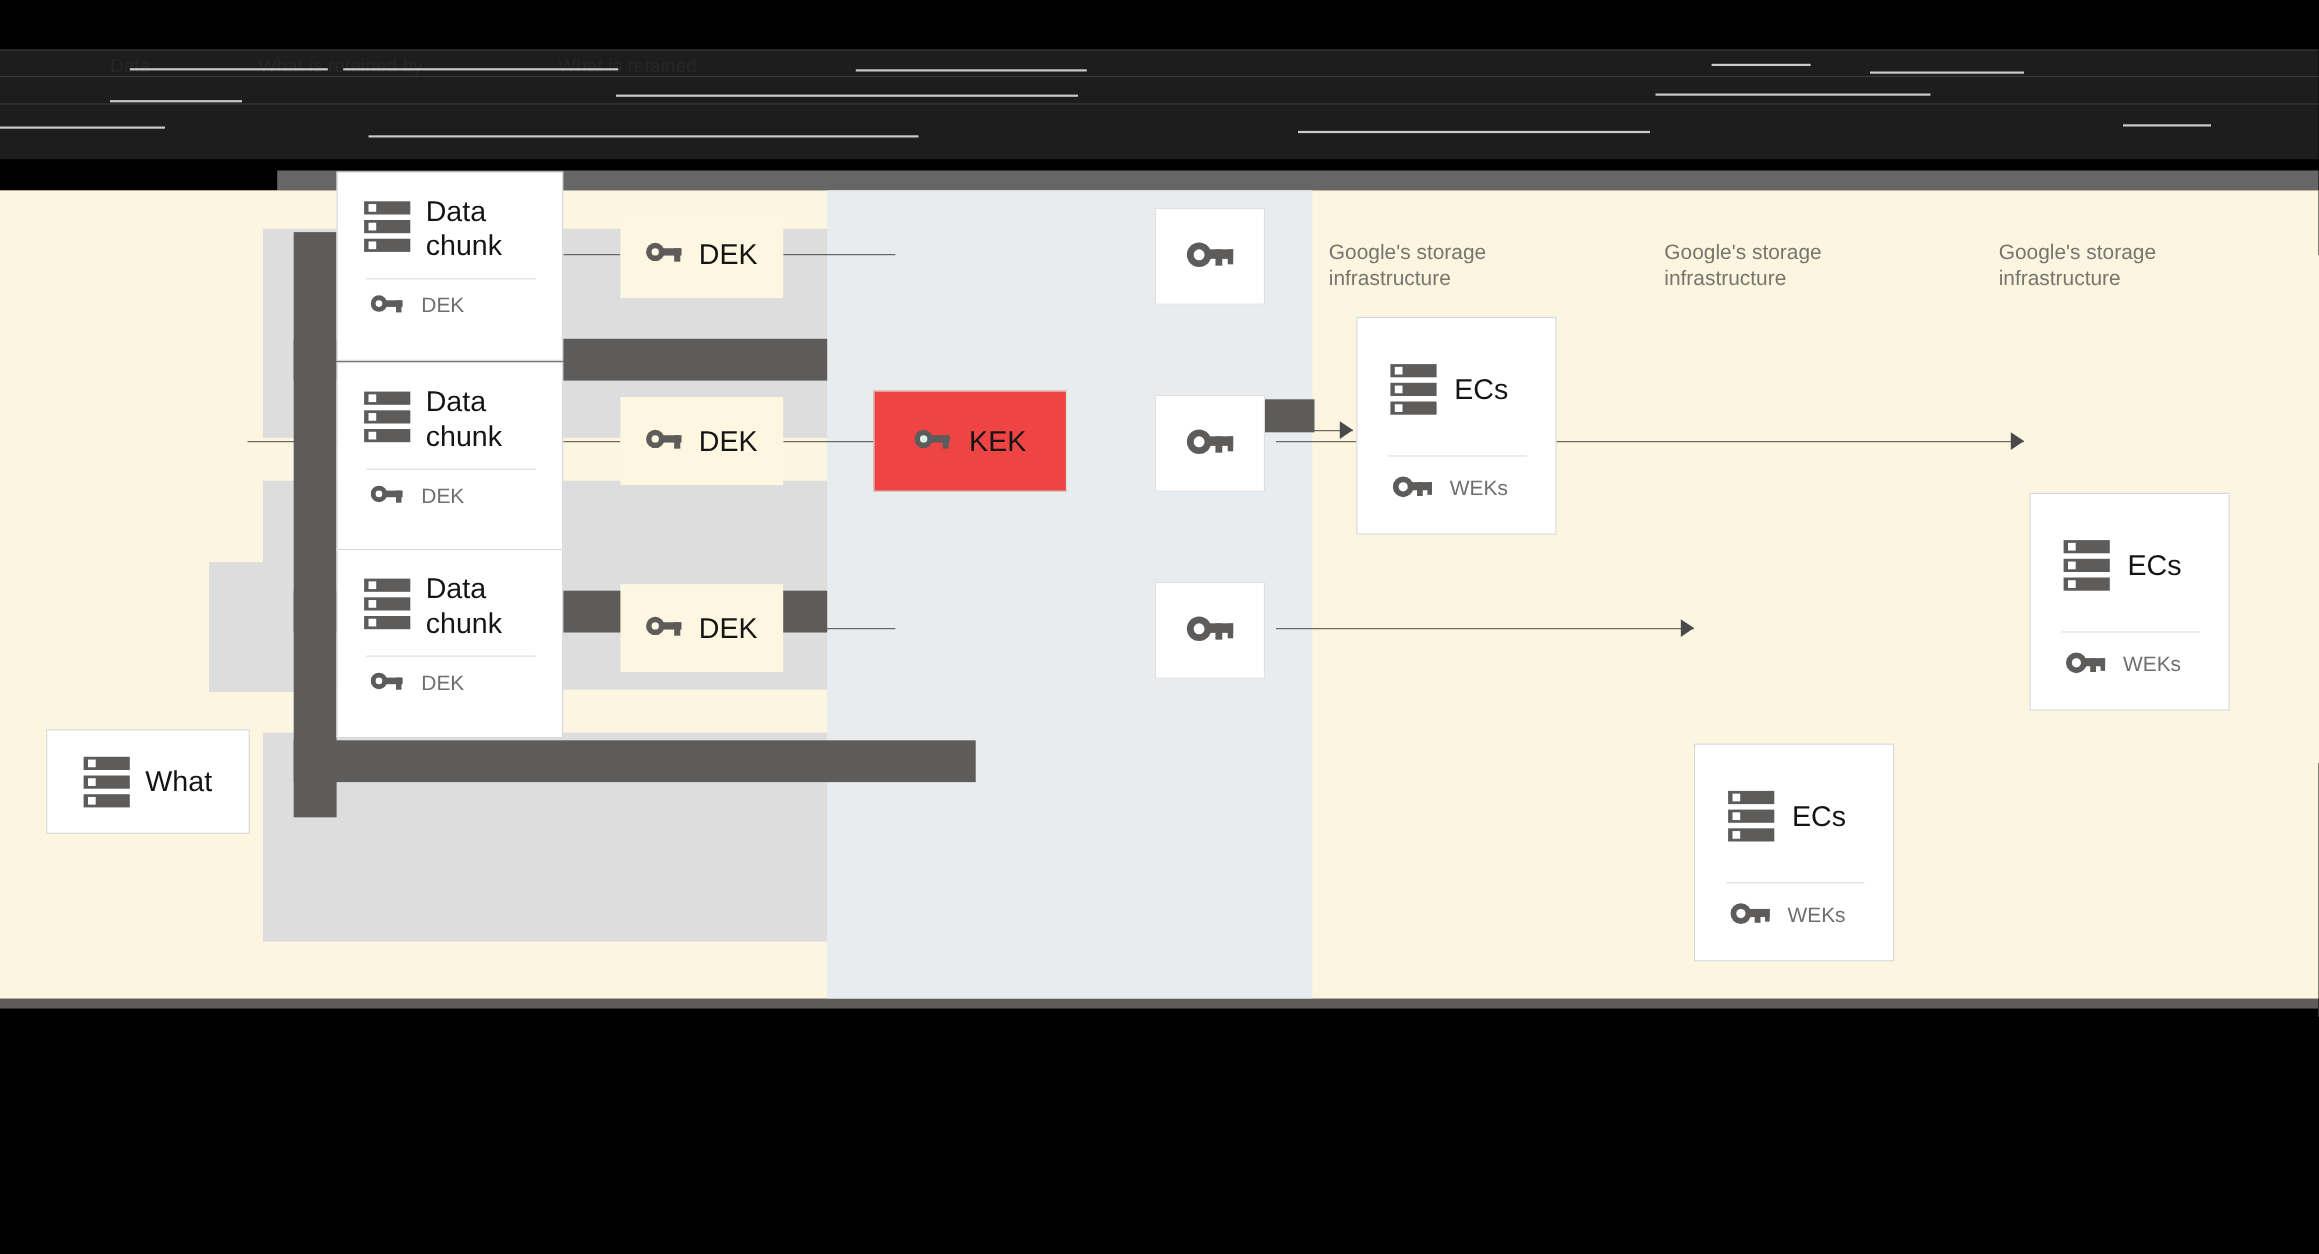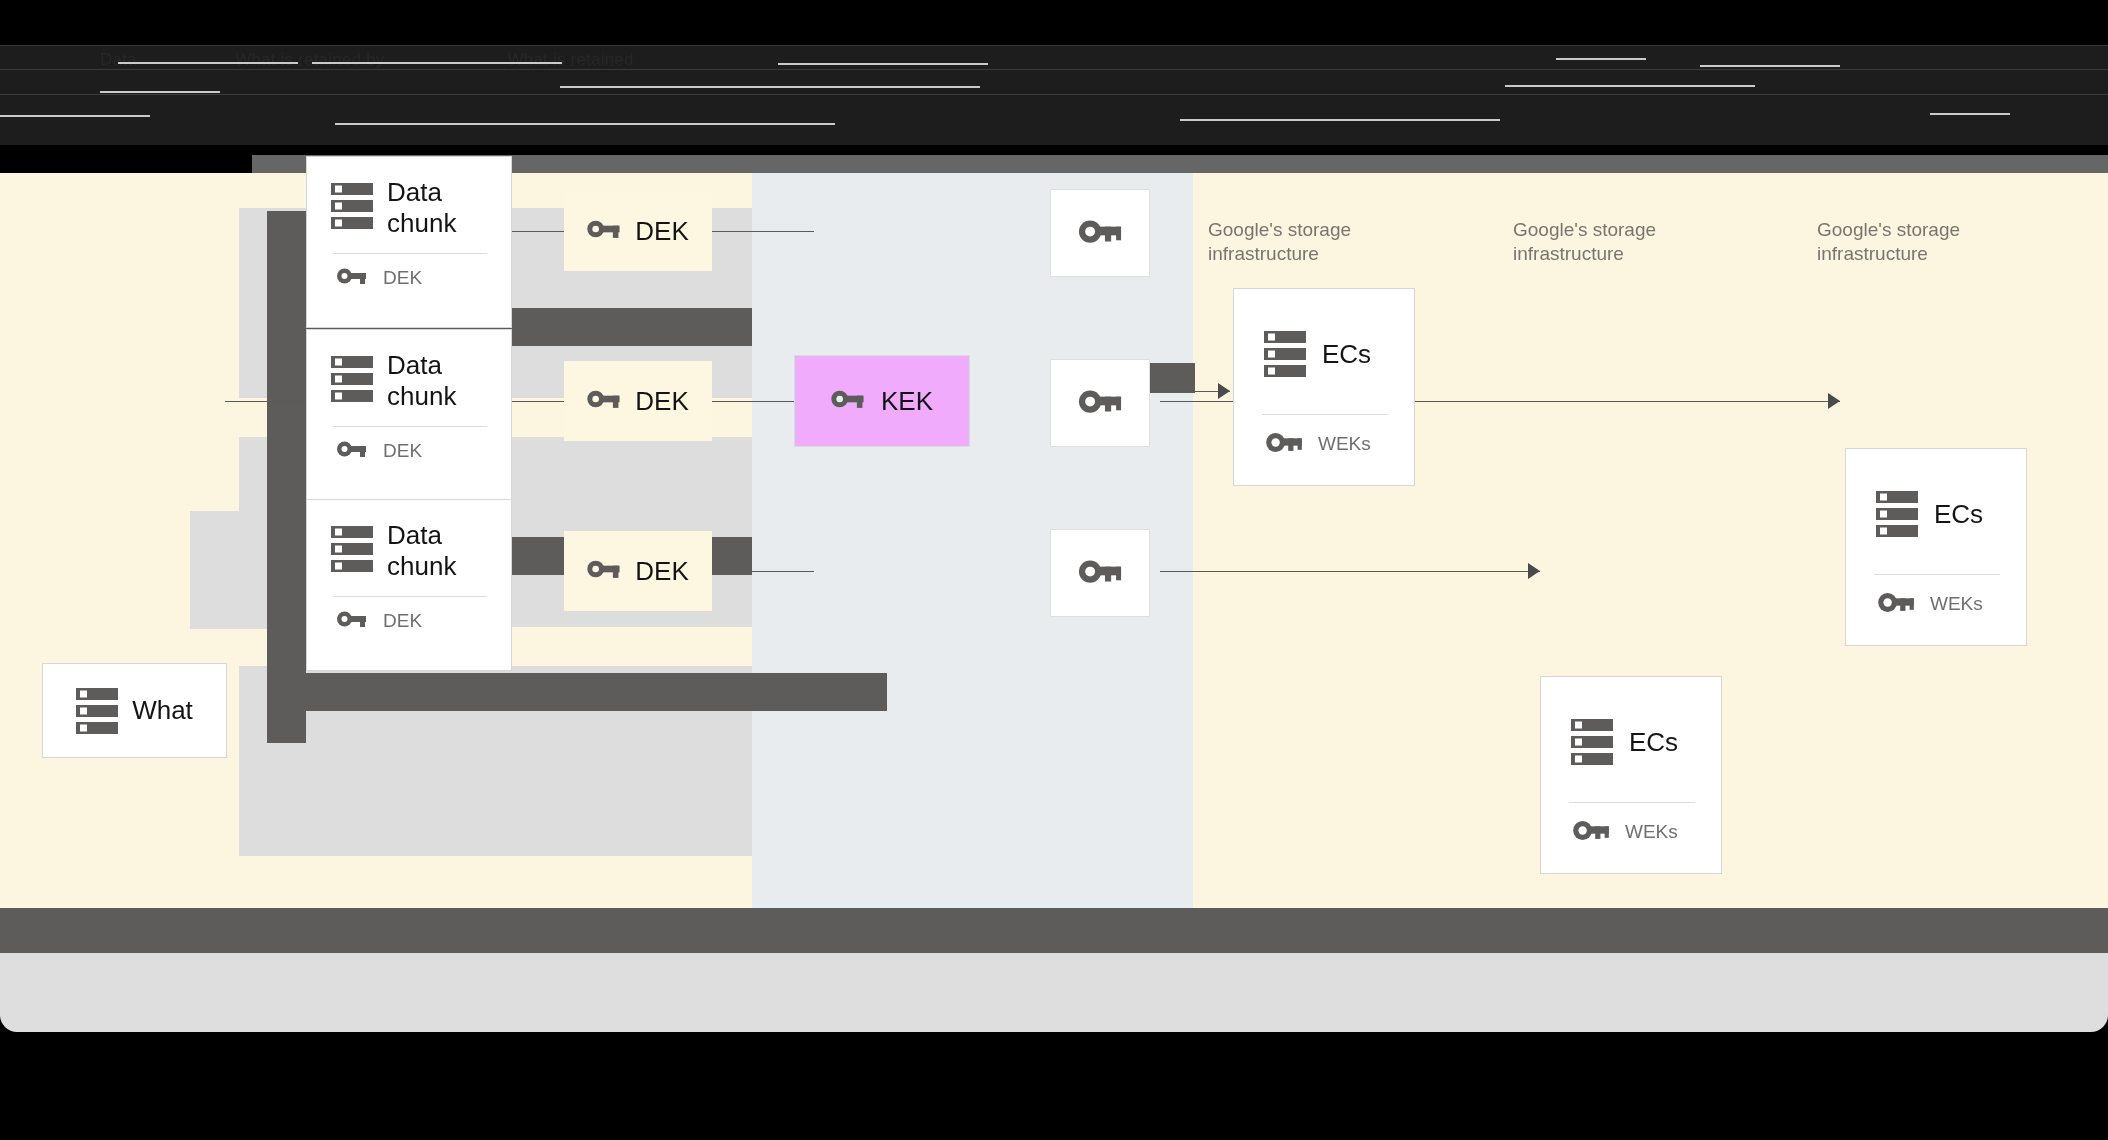--- a/index.html
+++ b/index.html
@@ -1,18 +1,18 @@
 <!DOCTYPE html>
 <html><head>
 <meta charset="utf-8">
 <style>
   html,body{margin:0;padding:0;background:#000;}
   body{font-family:"Liberation Sans","DejaVu Sans",sans-serif;}
 
-  #stage{position:relative;width:2108px;height:1032px;background:#000;overflow:hidden;border-radius:17px;}
+  #stage{position:relative;width:2108px;height:917px;background:#000;overflow:hidden;}
 
   
   .topband{position:absolute;left:0;top:0;width:2108px;height:45px;background:#000;}
   .header-rows{position:absolute;left:0;top:45px;width:2108px;height:100px;background:#1d1d1d;}
   .hdr-line{position:absolute;color:#272727;font-size:17px;line-height:21px;white-space:pre;
             letter-spacing:.2px;overflow:hidden;}
   .hdr-underline{position:absolute;height:2px;background:#e9e9e9;opacity:.85;}
   .hdr-strike{position:absolute;height:1px;background:#3a3a3a;}
   .topband-foot{position:absolute;left:0;top:145px;width:2108px;height:28px;background:#000;}
   .topband-foot2{position:absolute;left:252px;top:155px;width:1856px;height:18px;background:#666;}
@@ -34,21 +34,21 @@
   
   .card{position:absolute;background:#fff;border:1px solid #d6d6d6;box-sizing:border-box;}
   .divider{position:absolute;height:1px;background:#dcdcdc;}
 
   .lbl-title{font-size:26px;color:#141414;line-height:31px;}
   .lbl-sub{font-size:19px;color:#6f6f6f;}
 
   .dek-box{position:absolute;background:#fdf6e0;box-sizing:border-box;
            display:flex;align-items:center;justify-content:center;gap:14px;}
   .dek-box .lbl{font-size:26px;color:#141414;}
-  .kek-box{position:absolute;background:#f0abfc;border:1px solid #cfe3d9;box-sizing:border-box;
+  .kek-box{position:absolute;background:#ef4444;border:1px solid #cfe3d9;box-sizing:border-box;
            display:flex;align-items:center;justify-content:center;gap:16px;}
   .kek-box .lbl{font-size:26px;color:#141414;}
 
   .keycard{position:absolute;background:#fff;border:1px solid #e0e0e0;box-sizing:border-box;
            display:flex;align-items:center;justify-content:center;}
 
   .storage-lbl{position:absolute;font-size:19px;line-height:24px;color:#78756f;}
 
   
   .srv{display:inline-block;position:relative;}

